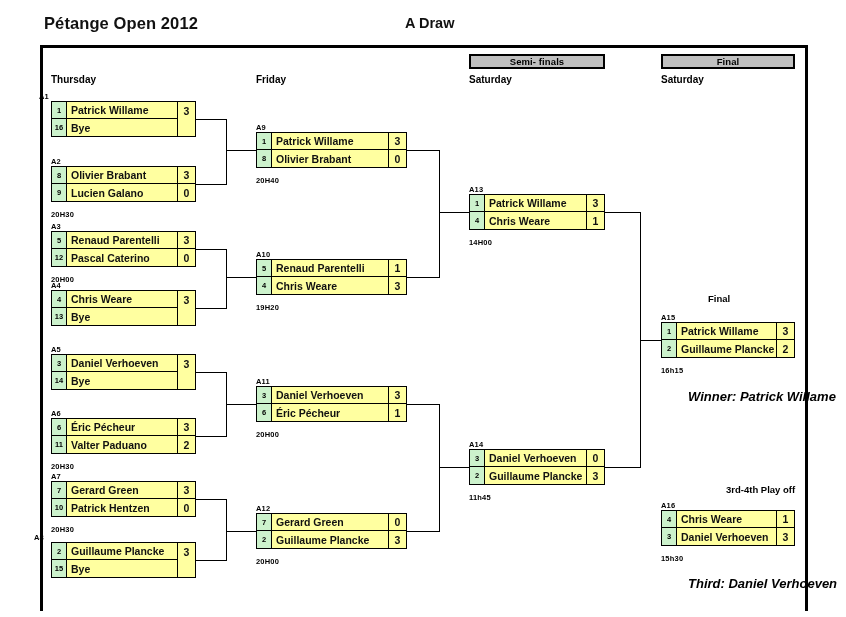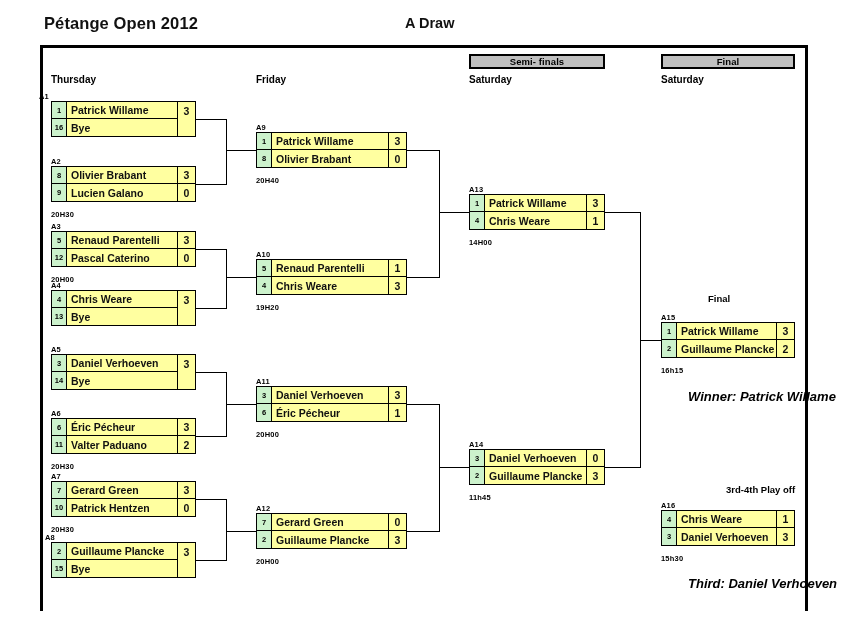--- a/index.html
+++ b/index.html
@@ -178,21 +178,21 @@
       <div class="score">3</div>
     </div>
     <div class="mrow bot">
       <div class="seed">10</div>
       <div class="pname">Patrick Hentzen</div>
       <div class="score">0</div>
     </div>
   </div>
   <div class="mtime" style="left:51px;top:518px;">20H30</div>
 
-  <div class="mcode" style="left:45px;top:533px;">A8</div>
+  <div class="mcode" style="left:34px;top:533px;">A8</div>
   <div class="match bye" style="left:51px;top:542px;width:145px;height:36px;">
     <div class="mrow top">
       <div class="seed">2</div>
       <div class="pname">Guillaume Plancke</div>
       <div class="score">3</div>
     </div>
     <div class="mrow bot">
       <div class="seed">15</div>
       <div class="pname">Bye</div>
       <div class="score"></div>

